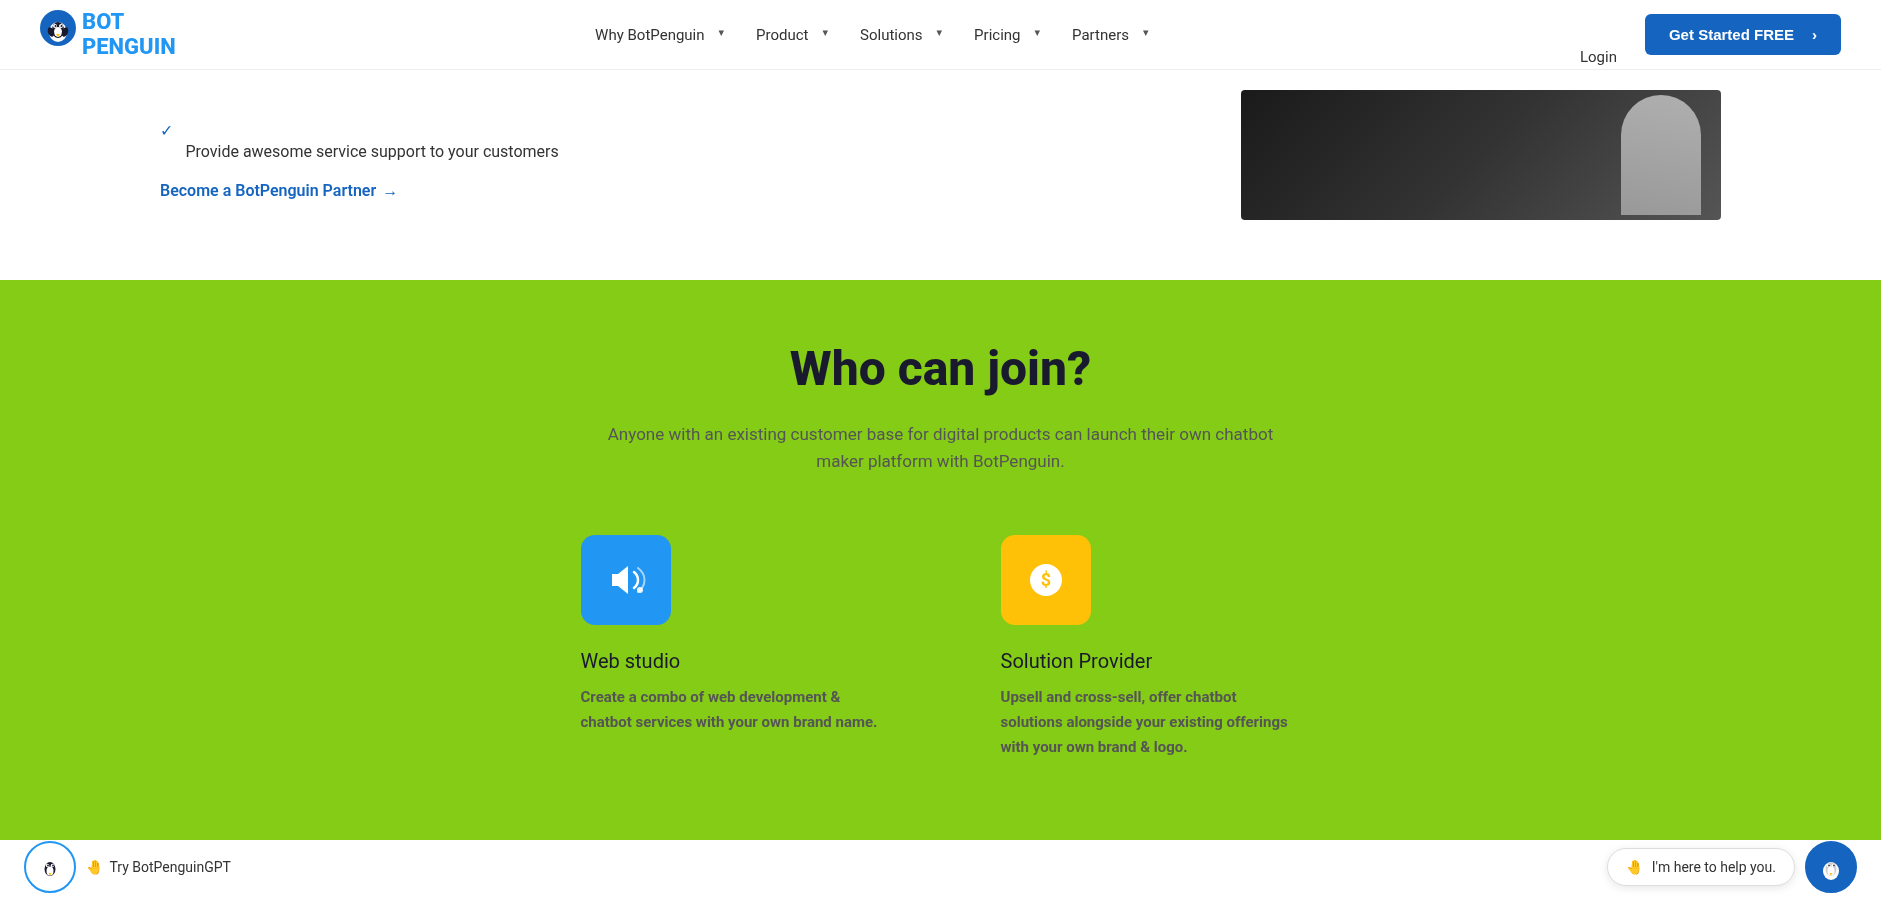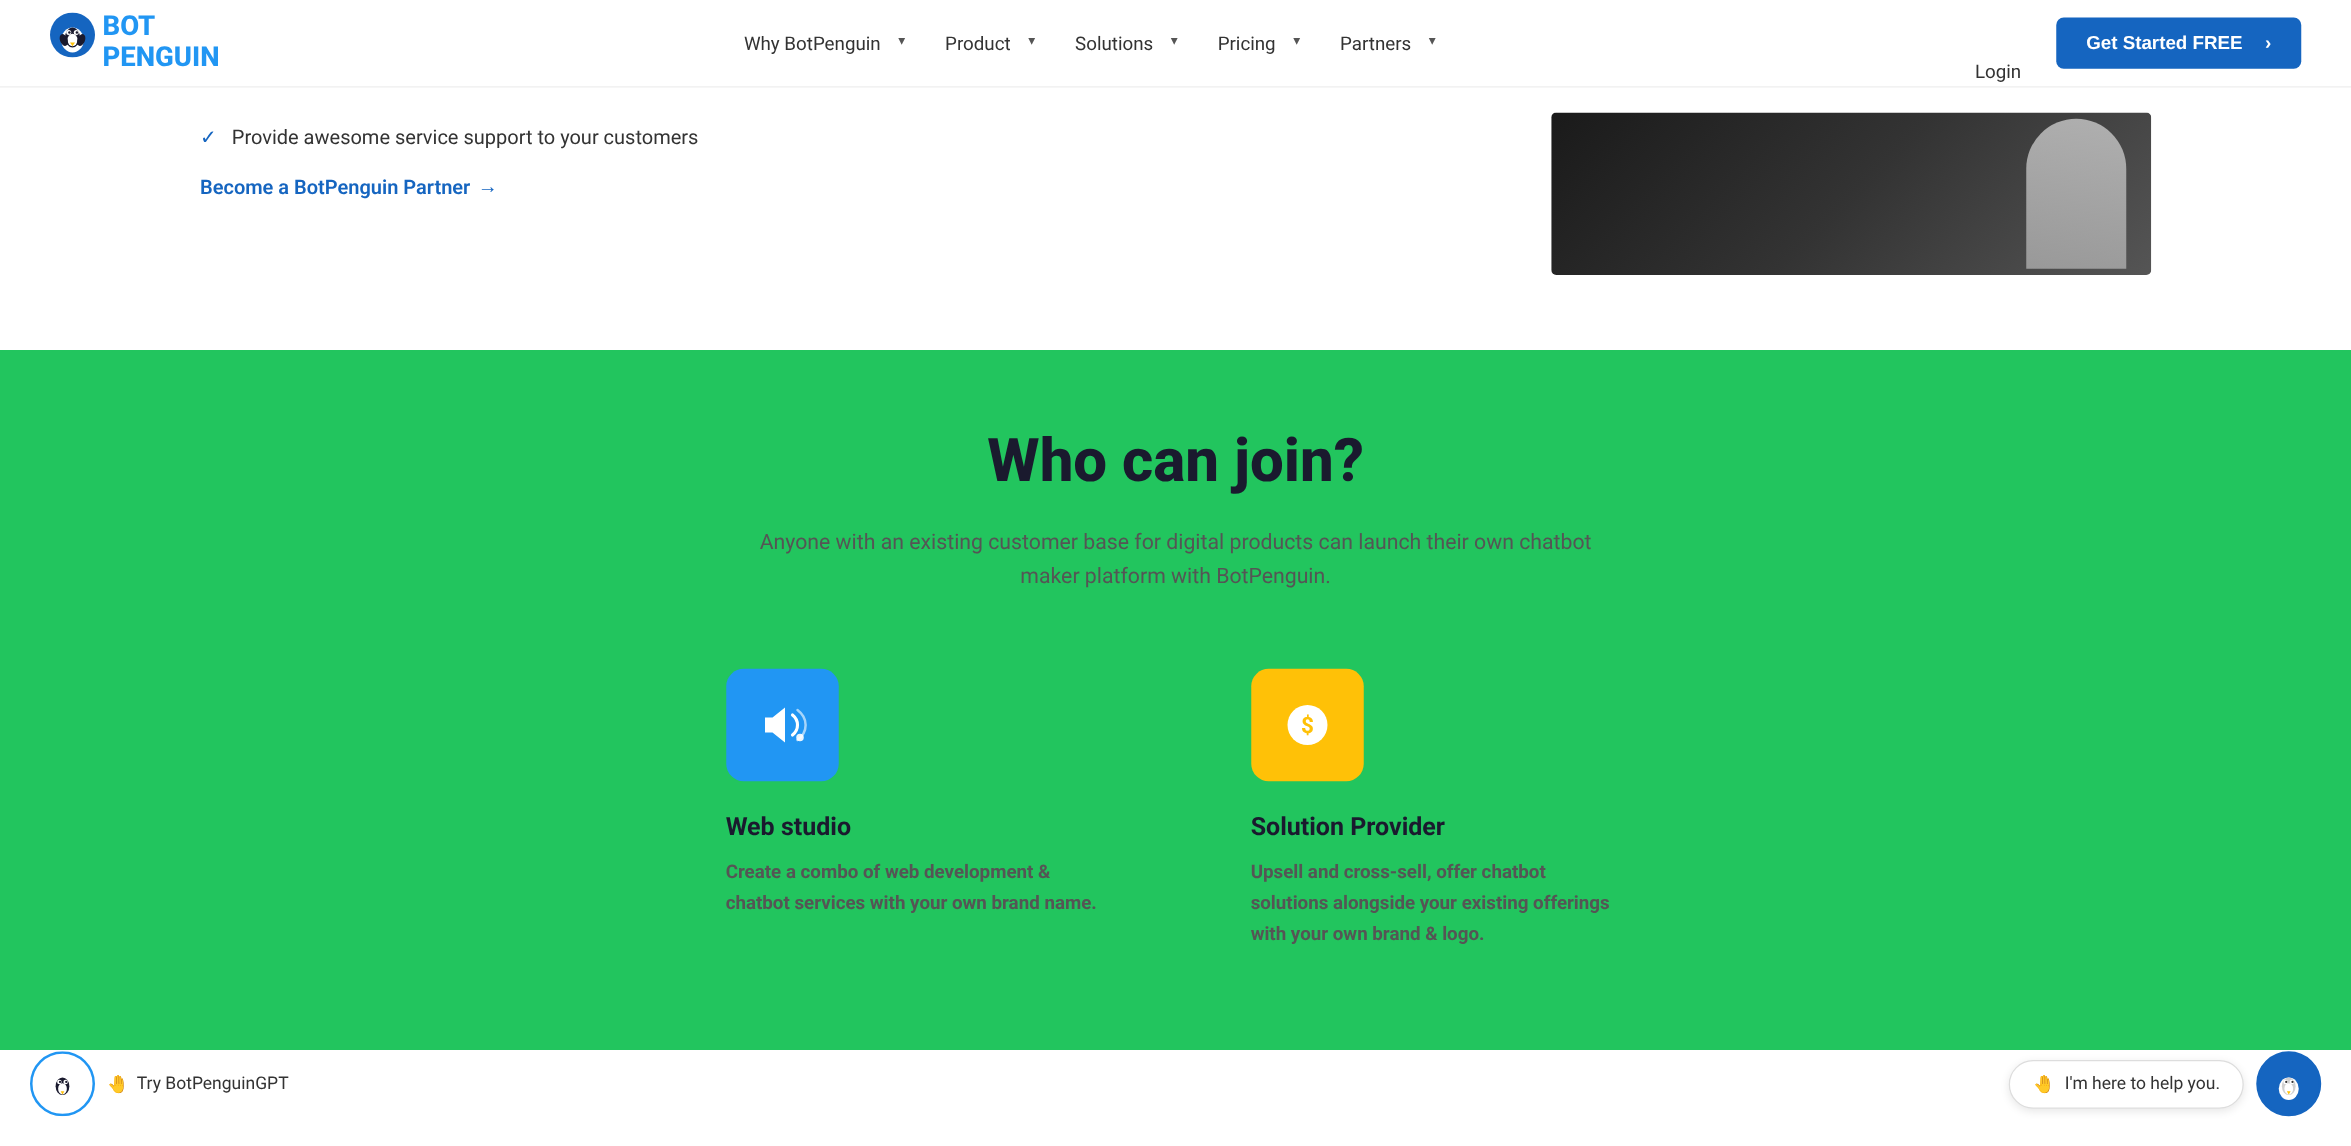--- a/index.html
+++ b/index.html
@@ -99,20 +99,21 @@
       margin-bottom: 20px;
     }
     .check-icon {
       color: #1565C0;
       font-size: 16px;
       flex-shrink: 0;
     }
     .check-text {
       font-size: 16px;
       color: #333;
+      margin-top: 42px;
     }
     .become-partner-link {
       color: #1565C0;
       font-size: 16px;
       font-weight: 600;
       text-decoration: none;
       display: inline-flex;
       align-items: center;
       gap: 6px;
       cursor: pointer;
@@ -138,21 +139,21 @@
     .person-silhouette {
       width: 80px;
       height: 120px;
       background: linear-gradient(180deg, #ddd 0%, #bbb 100%);
       border-radius: 40px 40px 0 0;
       opacity: 0.7;
     }
 
     
     .who-section {
-      background: #22c55e;
+      background: #84cc16;
       padding: 60px 160px 80px;
       text-align: center;
     }
     .who-title {
       font-size: 48px;
       font-weight: 800;
       color: #1a1a2e;
       margin-bottom: 24px;
     }
     .who-subtitle {
@@ -180,21 +181,21 @@
       justify-content: center;
       margin-bottom: 24px;
       font-size: 36px;
       color: #fff;
     }
     .card-icon-box.blue { background: #2196F3; }
     .card-icon-box.green { background: #4CAF50; }
     .card-icon-box.yellow { background: #FFC107; }
     .card-title {
       font-size: 20px;
-      font-weight: 700;
+      font-weight: 400;
       color: #1a1a2e;
       margin-bottom: 12px;
     }
     .card-desc {
       font-size: 15px;
       color: #555;
       line-height: 1.65;
       font-weight: bold;
     }
 

